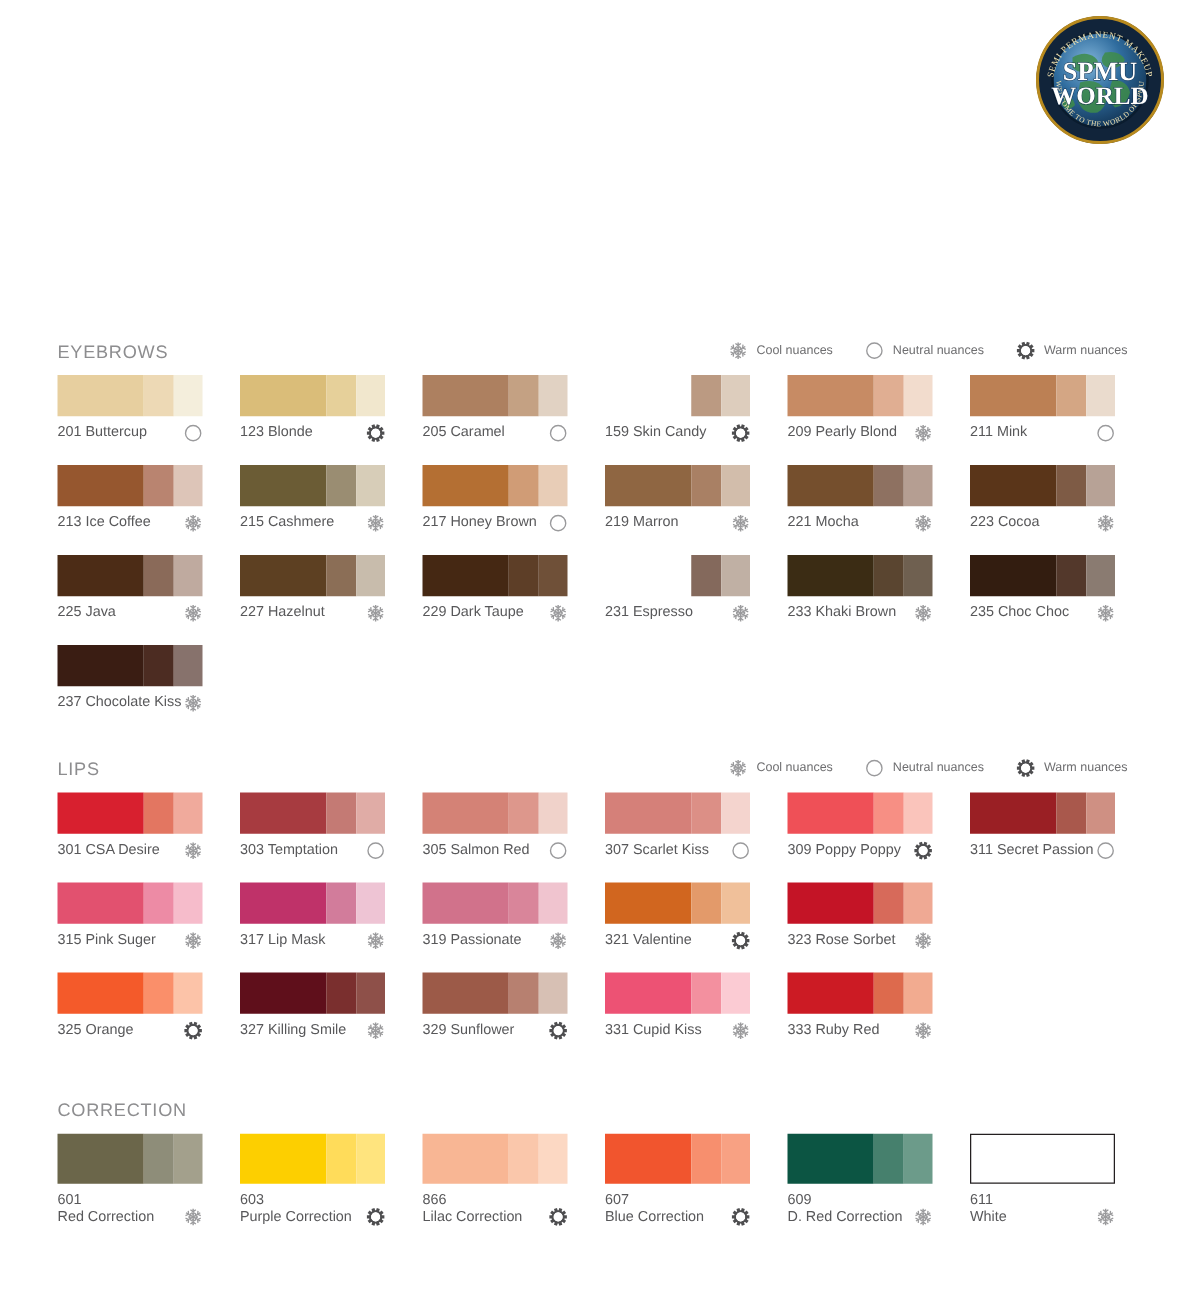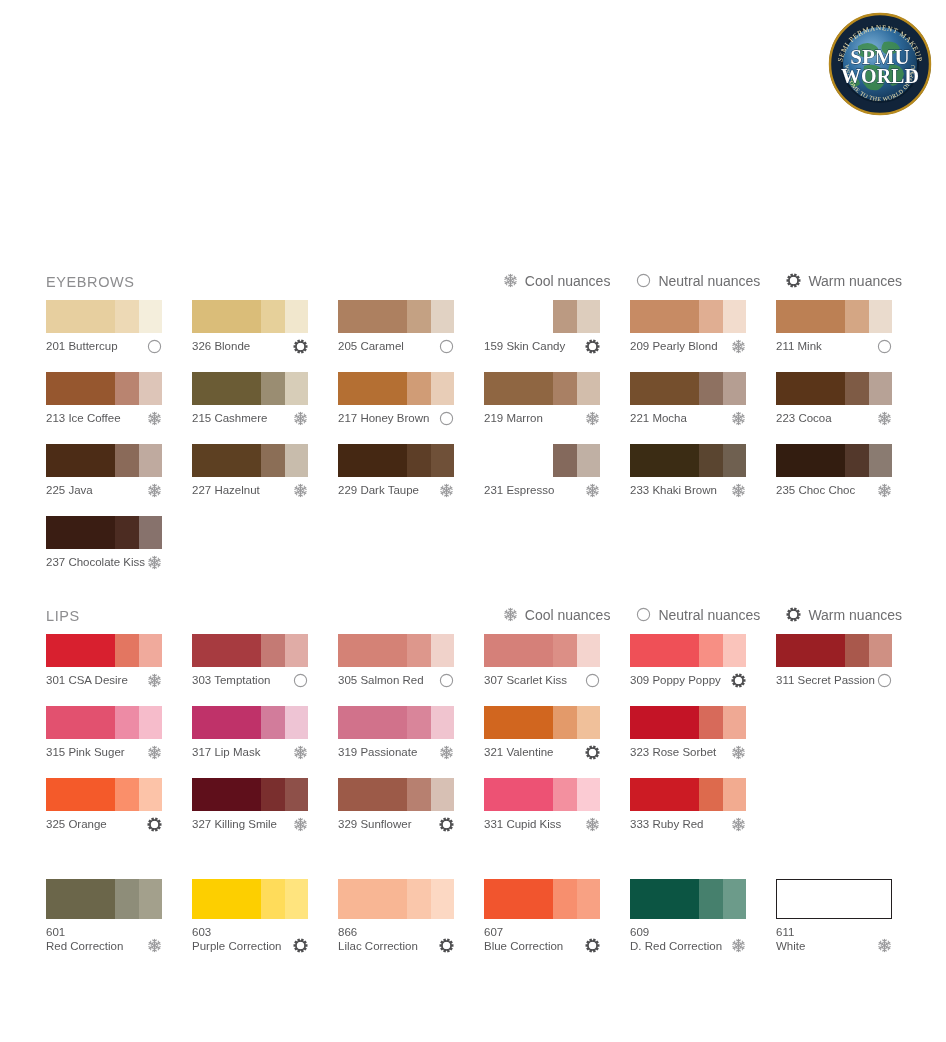--- a/index.html
+++ b/index.html
@@ -66,21 +66,21 @@
     display: flex;
     align-items: center;
     gap: 26px;
   }
   .legend-item {
     display: flex;
     align-items: center;
     gap: 7px;
   }
   .legend-label {
-    font-size: 14px;
+    font-size: 10px;
     color: #6e6e70;
     line-height: 14px;
   }
 
   
   .nuance-icon {
     display: inline-block;
     width: 15px;
     height: 15px;
     flex: 0 0 15px;
@@ -277,21 +277,21 @@
               </span>
             </div>
           </div>
           <div class="cell">
             <div class="chips">
               <div class="chip-main" style="background:#dabd79"></div>
               <div class="chip-mid" style="background:#e6d09a"></div>
               <div class="chip-light" style="background:#f1e7cd"></div>
             </div>
             <div class="caption">
-              <span class="caption-text">326 Blonde</span>
+              <span class="caption-text">123 Blonde</span>
               <span class="nuance-icon">
                 <svg width="15" height="15" viewBox="0 0 15 15">
                   <line x1="11.10" y1="7.50" x2="14.50" y2="7.50" stroke="#4e4e50" stroke-width="2.5" stroke-linecap="butt"></line>
                   <line x1="10.41" y1="9.62" x2="13.16" y2="11.61" stroke="#4e4e50" stroke-width="2.5" stroke-linecap="butt"></line>
                   <line x1="8.61" y1="10.92" x2="9.66" y2="14.16" stroke="#4e4e50" stroke-width="2.5" stroke-linecap="butt"></line>
                   <line x1="6.39" y1="10.92" x2="5.34" y2="14.16" stroke="#4e4e50" stroke-width="2.5" stroke-linecap="butt"></line>
                   <line x1="4.59" y1="9.62" x2="1.84" y2="11.61" stroke="#4e4e50" stroke-width="2.5" stroke-linecap="butt"></line>
                   <line x1="3.90" y1="7.50" x2="0.50" y2="7.50" stroke="#4e4e50" stroke-width="2.5" stroke-linecap="butt"></line>
                   <line x1="4.59" y1="5.38" x2="1.84" y2="3.39" stroke="#4e4e50" stroke-width="2.5" stroke-linecap="butt"></line>
                   <line x1="6.39" y1="4.08" x2="5.34" y2="0.84" stroke="#4e4e50" stroke-width="2.5" stroke-linecap="butt"></line>
@@ -1544,20 +1544,23 @@
                   <line x1="5.68" y1="6.45" x2="3.86" y2="7.28" stroke="#9a9a9c" stroke-width="1.0"></line>
                   <line x1="5.68" y1="6.45" x2="5.49" y2="4.46" stroke="#9a9a9c" stroke-width="1.0"></line>
                 </svg>
               </span>
             </div>
           </div>
         </div>
       </div>
     </div>
   <div class="section" id="section-correction">
+      <div class="section-head">
+        <div class="section-title">CORRECTION</div>
+      </div>
       <div class="grid grid-correction">
         <div class="row">
           <div class="cell">
             <div class="chips">
               <div class="chip-main" style="background:#6b664a"></div>
               <div class="chip-mid" style="background:#8e8d79"></div>
               <div class="chip-light" style="background:#a3a08c"></div>
             </div>
             <div class="caption caption-two-line">
               <span class="caption-text">

